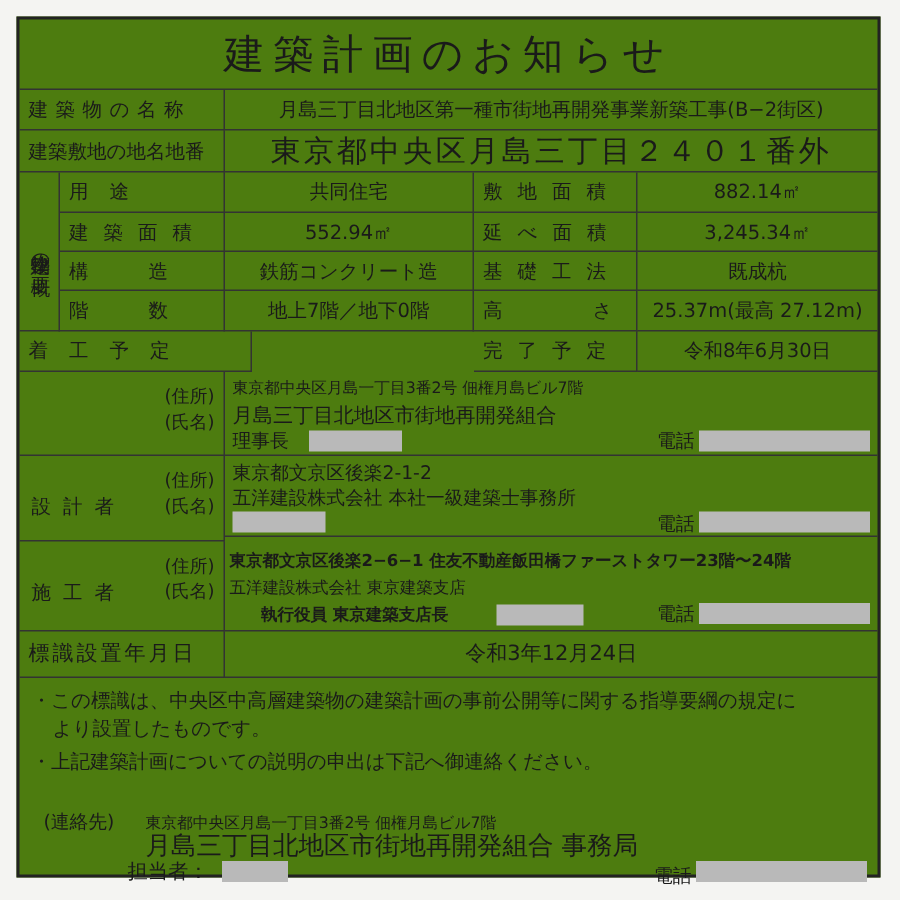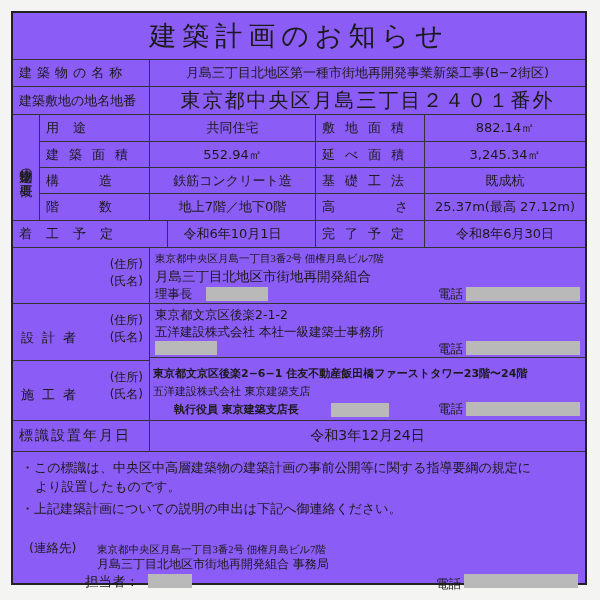--- a/index.html
+++ b/index.html
@@ -1,26 +1,26 @@
 <!DOCTYPE html>
 <html><head>
 <meta charset="utf-8">
 <style>
   html,body{margin:0;padding:0;}
   body{width:600px;height:600px;background:#f4f4f2;position:relative;overflow:hidden;
        font-family:"DejaVu Sans","Liberation Sans",sans-serif;color:#1a1a1a;}
-  .board{position:absolute;left:11px;top:11px;width:576px;height:574px;border:2px solid #222;background:#8b5cf6;box-sizing:border-box;}
+  .board{position:absolute;left:11px;top:11px;width:576px;height:574px;border:2px solid #222;background:#4d7c0f;box-sizing:border-box;}
   .cell{position:absolute;box-sizing:border-box;border-right:1px solid #333;border-bottom:1px solid #333;display:flex;align-items:center;overflow:hidden;white-space:nowrap;}
   .c{justify-content:center;}
   .title{font-size:27px;letter-spacing:6px;}
   .lbl{font-size:13px;padding:0 6px;}
   .val{font-size:13px;}
   .sp{justify-content:space-between;}
   .vert{flex-direction:column;justify-content:center;font-size:13px;line-height:15px;}
-  .small{font-size:10.5px;font-family:Liberation Serif, serif;}
+  .small{font-size:10.5px;}
   .mid{font-size:12.5px;}
   .redact{display:inline-block;background:#b9b9b9;height:14px;vertical-align:middle;}
   .notes{position:absolute;left:0;top:439px;width:572px;height:133px;box-sizing:border-box;padding:6px 8px;font-size:13px;line-height:19px;}
   .abs{position:absolute;}
 </style>
 </head>
 <body>
 
 <div class="board">
 
@@ -50,21 +50,20 @@
   <div class="cell c val" style="left:137px;top:155px;width:166px;height:26px;">鉄筋コンクリート造</div>
   <div class="cell lbl" style="left:303px;top:155px;width:109px;height:26px;letter-spacing:10px;">基礎工法</div>
   <div class="cell c val" style="left:412px;top:155px;width:160px;height:26px;border-right:none;">既成杭</div>
 
   <div class="cell lbl" style="left:27px;top:181px;width:110px;height:27px;letter-spacing:40px;">階数</div>
   <div class="cell c val" style="left:137px;top:181px;width:166px;height:27px;">地上7階／地下0階</div>
   <div class="cell lbl" style="left:303px;top:181px;width:109px;height:27px;letter-spacing:60px;">高さ</div>
   <div class="cell c val" style="left:412px;top:181px;width:160px;height:27px;border-right:none;">25.37m(最高 27.12m)</div>
 
   <div class="cell lbl" style="left:0;top:208px;width:155px;height:27px;letter-spacing:14px;">着工予定</div>
-  <div class="cell c val" style="left:137px;top:208px;width:166px;height:27px;">令和6年10月1日</div>
   <div class="cell lbl" style="left:303px;top:208px;width:109px;height:27px;letter-spacing:10px;">完了予定</div>
   <div class="cell c val" style="left:412px;top:208px;width:160px;height:27px;border-right:none;">令和8年6月30日</div>
 
   <div class="cell" style="left:0;top:235px;width:137px;height:56px;">
     <span class="abs" style="right:6px;top:8px;font-size:12px;">(住所)</span>
     <span class="abs" style="left:8px;top:25px;font-size:13px;letter-spacing:8px;margin-top:44px;">建築主</span>
     <span class="abs" style="right:6px;top:25px;font-size:12px;">(氏名)</span>
   </div>
   <div class="cell" style="left:137px;top:235px;width:435px;height:56px;border-right:none;display:block;">
     <span class="abs small" style="left:5px;top:4px;">東京都中央区月島一丁目3番2号 佃権月島ビル7階</span>
@@ -105,19 +104,19 @@
   <div class="cell lbl" style="left:0;top:408px;width:137px;height:31px;letter-spacing:2px;font-size:14px;">標識設置年月日</div>
   <div class="cell c val" style="left:137px;top:408px;width:435px;height:31px;border-right:none;font-size:14px;">令和3年12月24日</div>
 
   <div class="notes">
     <div>・この標識は、中央区中高層建築物の建築計画の事前公開等に関する指導要綱の規定に</div>
     <div style="padding-left:14px;">より設置したものです。</div>
     <div style="margin-top:3px;">・上記建築計画についての説明の申出は下記へ御連絡ください。</div>
 
     <span class="abs" style="left:16px;top:86px;font-size:12.5px;">(連絡先)</span>
     <span class="abs small" style="left:84px;top:88px;">東京都中央区月島一丁目3番2号 佃権月島ビル7階</span>
-    <span class="abs" style="left:84px;top:103px;font-size:12px;">月島三丁目北地区市街地再開発組合 事務局</span>
+    <span class="abs" style="left:84px;top:103px;font-size:17px;">月島三丁目北地区市街地再開発組合 事務局</span>
     <span class="abs" style="left:72px;top:120px;font-size:13.5px;">担当者：</span>
     <span class="abs redact" style="left:135px;top:122px;width:44px;"></span>
     <span class="abs mid" style="left:423px;top:122px;">電話</span>
     <span class="abs redact" style="left:451px;top:122px;width:114px;"></span>
   </div>
 </div>
 
 </body></html>

